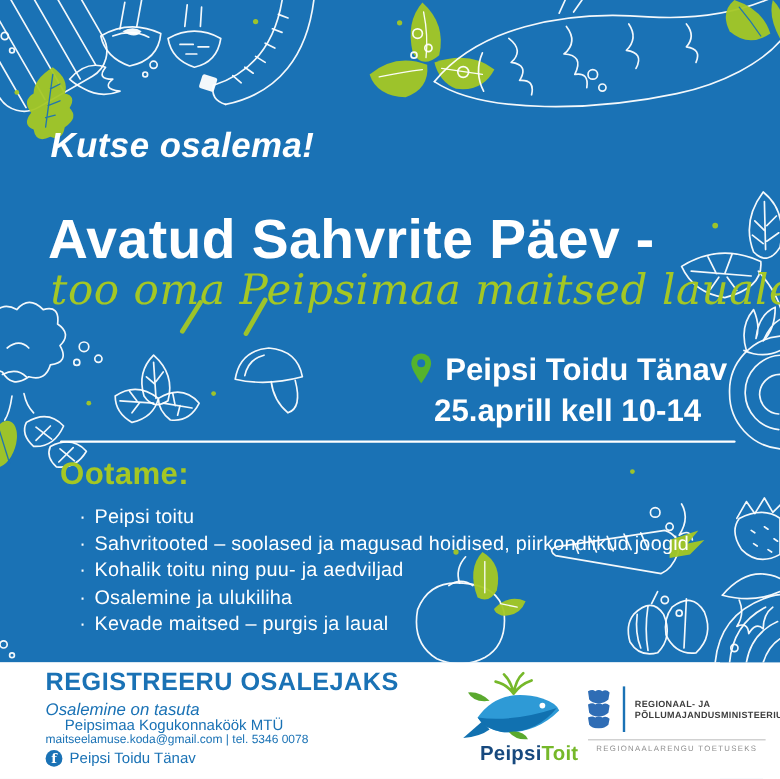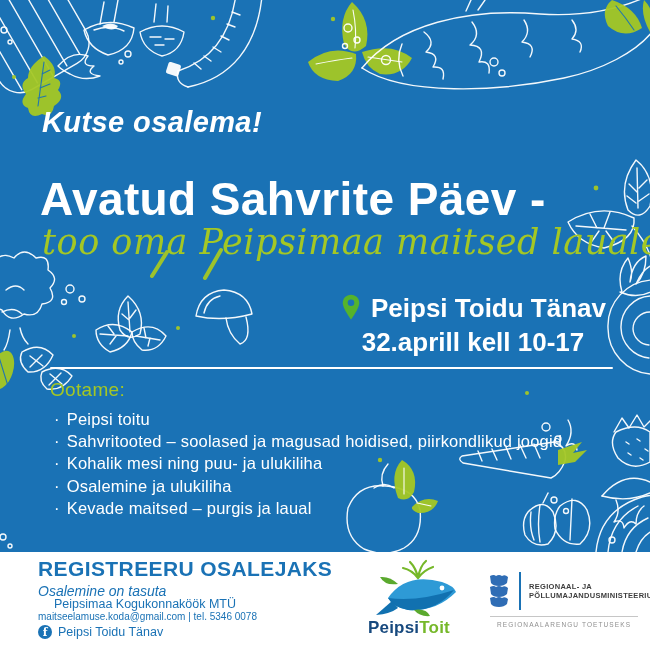--- a/index.html
+++ b/index.html
@@ -25,40 +25,40 @@
   .script  { position:absolute; left:42px; top:222px; font-size:35px; font-style:italic;
              font-family:"DejaVu Serif",serif; color:#a4c724; letter-spacing:.5px; white-space:nowrap; }
 
   .location { position:absolute; left:312px; top:291px; width:322px; text-align:center;
               color:#fff; font-weight:700; font-size:26px; line-height:34px; }
   .location .pin { display:inline-block; width:22px; height:29px; vertical-align:-5px; margin-right:9px; }
 
   .divider { position:absolute; left:50px; top:367px; width:563px; height:2px;
              background:#fff; border-radius:1px; }
 
-  .expect-heading { position:absolute; left:50px; top:379px; font-size:19px; font-weight:400;
+  .expect-heading { position:absolute; left:50px; top:379px; font-size:26px; font-weight:700;
                     color:#a4c724; letter-spacing:.3px; }
-  .expect-list { position:absolute; left:50px; top:404px; margin:4px; padding:0; list-style:none;
+  .expect-list { position:absolute; left:50px; top:404px; margin:16px; padding:0; list-style:none;
                  color:#fff; font-size:16.5px; line-height:22.2px; letter-spacing:.2px; }
   .expect-list .bullet { margin-right:7px; }
 
   
   .footer { position:absolute; left:0; top:552px; width:600px; height:97px; background:#fff; }
   .reg-heading { position:absolute; left:38px; top:5px; font-size:21px; font-weight:800;
                  color:#1a72b5; letter-spacing:.4px; white-space:nowrap; }
   .free-note  { position:absolute; left:38px; top:31px; font-size:14px; font-style:italic; color:#1a72b5; }
   .organizer  { position:absolute; left:54px; top:45px; font-size:12.5px; color:#1a72b5; }
   .contact    { position:absolute; left:38px; top:59px; font-size:10px; color:#1a72b5; }
   .fb-row     { position:absolute; left:38px; top:73px; font-size:12.5px; color:#1a72b5;
                 display:flex; align-items:center; gap:6px; }
   .fb-icon    { width:14px; height:14px; border-radius:50%; background:#1a72b5; color:#fff;
                 font-size:11px; font-weight:700; display:flex; align-items:center;
                 justify-content:center; line-height:1; font-family:"DejaVu Serif",serif; }
 
-  .pt-logo { position:absolute; left:368px; top:6px; width:104px; text-align:left; }
+  .pt-logo { position:absolute; left:378px; top:6px; width:104px; text-align:right; }
   .pt-logo svg { display:block; margin:0 auto; }
   .pt-wordmark { font-size:17px; font-weight:800; margin-top:0; letter-spacing:.2px; }
   .pt-word1 { color:#17497e; } .pt-word2 { color:#76b82a; }
 
   .ministry { position:absolute; left:489px; top:20px; display:flex; align-items:center; gap:8px; }
   .ministry-bar { width:2px; height:38px; background:#1a72b5; }
   .ministry-text { font-size:7.5px; font-weight:700; color:#3d3d3d; letter-spacing:.3px; line-height:9.5px; }
   .ministry-rule { position:absolute; left:490px; top:64px; width:148px; height:1px; background:#c6c6c6; }
   .tagline { position:absolute; left:490px; top:69px; width:148px; text-align:center;
              font-size:6.5px; color:#8f8f8f; letter-spacing:1.1px; }
@@ -237,30 +237,30 @@
     <div class="title">Avatud Sahvrite Päev -</div>
     <div class="script">too oma Peipsimaa maitsed lauale</div>
 
     <div class="location">
       <div>
         <svg class="pin" viewBox="0 0 24 30">
           <path d="M12 1 C6.8 1 3 4.9 3 10 C3 16 12 28 12 28 C12 28 21 16 21 10 C21 4.9 17.2 1 12 1 Z" fill="#55b32c"></path>
           <circle cx="12" cy="9.8" r="3.6" fill="#1a72b5"></circle>
         </svg><span>Peipsi Toidu Tänav</span>
       </div>
-      <div>32.aprill kell 10-17</div>
+      <div>25.aprill kell 10-14</div>
     </div>
 
     <div class="divider"></div>
 
     <div class="expect-heading">Ootame:</div>
     <ul class="expect-list">
       <li><span class="bullet">·</span><span>Peipsi toitu</span></li>
       <li><span class="bullet">·</span><span>Sahvritooted – soolased ja magusad hoidised, piirkondlikud joogid</span></li>
-      <li><span class="bullet">·</span><span>Kohalik mesi ning puu- ja ulukiliha</span></li>
+      <li><span class="bullet">·</span><span>Kohalik toitu ning puu- ja aedviljad</span></li>
       <li><span class="bullet">·</span><span>Osalemine ja ulukiliha</span></li>
       <li><span class="bullet">·</span><span>Kevade maitsed – purgis ja laual</span></li>
     </ul>
   </div>
 
   <div class="footer">
     <div class="reg-heading">REGISTREERU OSALEJAKS</div>
     <div class="free-note">Osalemine on tasuta</div>
     <div class="organizer">Peipsimaa Kogukonnaköök MTÜ</div>
     <div class="contact">maitseelamuse.koda@gmail.com | tel. 5346 0078</div>

